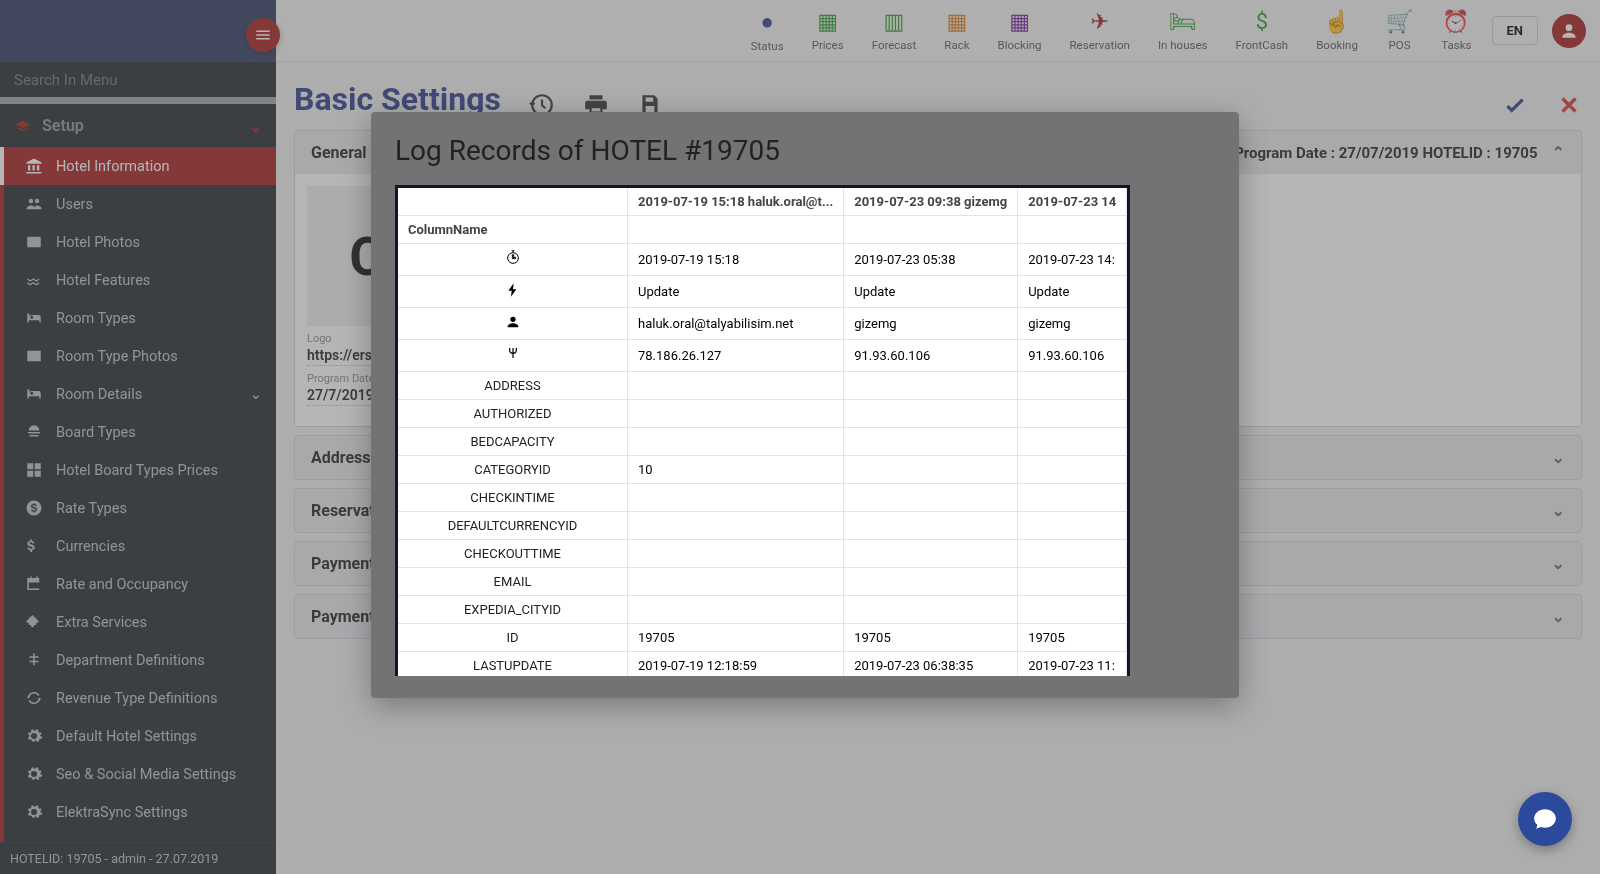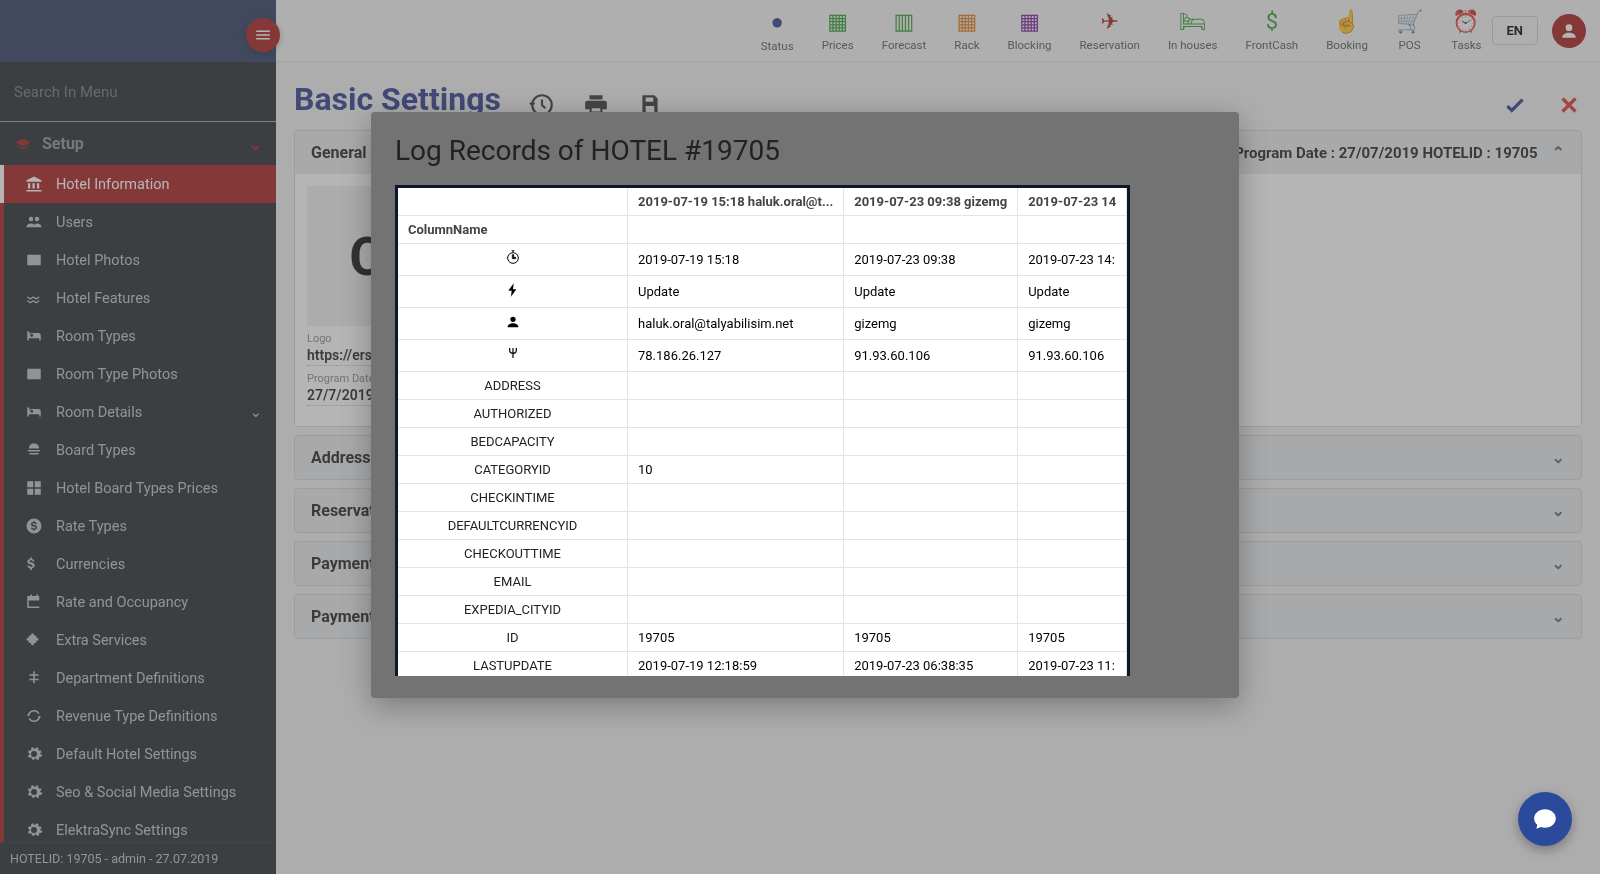--- a/index.html
+++ b/index.html
@@ -2,40 +2,40 @@
 <html><head>
 <meta charset="utf-8">
 <style>
 *{box-sizing:border-box;margin:0;padding:0;font-family:Roboto,Arial,sans-serif}
 body{background:#f0f0f0;overflow:hidden}
 .app{display:flex;height:874px;width:1600px;position:relative}
 .sidebar{width:276px;background:#22282e;color:#bcc3ca;display:flex;flex-direction:column;position:relative}
 .sb-top{height:62px;background:#2e3b63;position:relative}
 .hamburger{position:absolute;right:-4px;top:18px;width:34px;height:34px;border-radius:50%;background:#a71e1d;display:flex;align-items:center;justify-content:center;cursor:pointer;z-index:5;box-shadow:0 2px 6px rgba(0,0,0,.3)}
 .hamburger svg{width:18px;height:18px;fill:#fff}
-.sb-search{padding:20px 14px;border-bottom:1px solid #a3a3a3}
+.sb-search{padding:8px 14px;border-bottom:7px solid #a3a3a3}
 .sb-search input{width:100%;background:transparent;border:none;color:#bcc3ca;font-size:15px;outline:none}
 .sb-head{display:flex;align-items:center;gap:10px;padding:12px 14px;color:#8a929a;font-weight:700;cursor:pointer}
 .sb-head .chev{margin-left:auto;color:#a71e1d;transform:rotate(180deg)}
 .sb-menu{flex:1;overflow-y:auto}
 .sb-item{display:flex;align-items:center;gap:12px;padding:10px 14px 10px 24px;font-size:14.5px;cursor:pointer;position:relative}
 .sb-item.active{background:#a71e1d;color:#fff}
 .sb-item.active::before{content:"";position:absolute;left:0;top:0;bottom:0;width:4px;background:#fff}
 .sb-item:not(.active)::before{content:"";position:absolute;left:0;top:0;bottom:0;width:4px;background:#a71e1d}
 .sb-item .ico{width:20px;display:flex;justify-content:center}
 .sb-item .ico svg{width:18px;height:18px;fill:currentColor}
 .sb-item .rchev{margin-left:auto}
 .sb-footer{padding:8px 10px;font-size:12.5px;color:#bcc3ca;background:#22282e;border-top:1px solid #333}
 .main{flex:1;display:flex;flex-direction:column;min-width:0}
 .topbar{height:62px;background:#f5f5f5;display:flex;align-items:center;border-bottom:1px solid #ddd}
 .tb-spacer{flex:1}
 .tb-items{display:flex;gap:28px;padding-right:10px;align-items:center}
 .tb-item{display:flex;flex-direction:column;align-items:center;font-size:11.5px;color:#555;cursor:pointer;gap:4px}
 .tb-item .ic{font-size:22px}
-.lang{border:1px solid #ccc;border-radius:4px;padding:6px 14px;font-weight:700;font-size:13px;cursor:pointer;}
+.lang{border:1px solid #ccc;border-radius:4px;padding:6px 14px;font-weight:700;font-size:13px;cursor:pointer;margin-left:10px}
 .avatar{width:34px;height:34px;border-radius:50%;background:#a71e1d;display:flex;align-items:center;justify-content:center;margin:0 14px;cursor:pointer}
 .avatar svg{width:20px;height:20px;fill:#fff}
 .page{flex:1;padding:18px 18px;overflow:auto}
 .pg-head{display:flex;align-items:flex-end;gap:28px;margin-bottom:12px}
 .pg-title{font-size:32px;font-weight:700;color:#2e3b8f}
 .hd-ic{width:26px;height:26px;cursor:pointer;display:flex;align-items:center;justify-content:center}
 .hd-ic svg{width:26px;height:26px}
 .hd-right{margin-left:auto;display:flex;gap:28px}
 .panel{background:#e8eaed;border:1px solid #cfd3d8;border-radius:4px;margin-bottom:8px}
 .panel-hd{display:flex;align-items:center;padding:12px 16px;font-weight:700;font-size:16px;cursor:pointer;color:#222}
@@ -423,21 +423,21 @@
               <th></th>
               <th></th>
             </tr>
         </thead>
         <tbody id="gbody">
             <tr>
               <td class="iconc"><svg viewBox="0 0 24 24" fill="#000">
                   <path d="M12 4a8 8 0 100 16 8 8 0 000-16zm1 8V7h-2v6h5v-2h-3zM12 2V0m0 2l2-1m-2 1L10 1" fill="none" stroke="#000" stroke-width="1.5"></path>
                 </svg></td>
               <td>2019-07-19 15:18</td>
-              <td>2019-07-23 09:38</td>
+              <td>2019-07-23 05:38</td>
               <td>2019-07-23 14:</td>
             </tr>
             <tr>
               <td class="iconc"><svg viewBox="0 0 24 24" fill="#000">
                   <path d="M13 2L5 13h5l-1 9 8-11h-5z"></path>
                 </svg></td>
               <td>Update</td>
               <td>Update</td>
               <td>Update</td>
             </tr>

